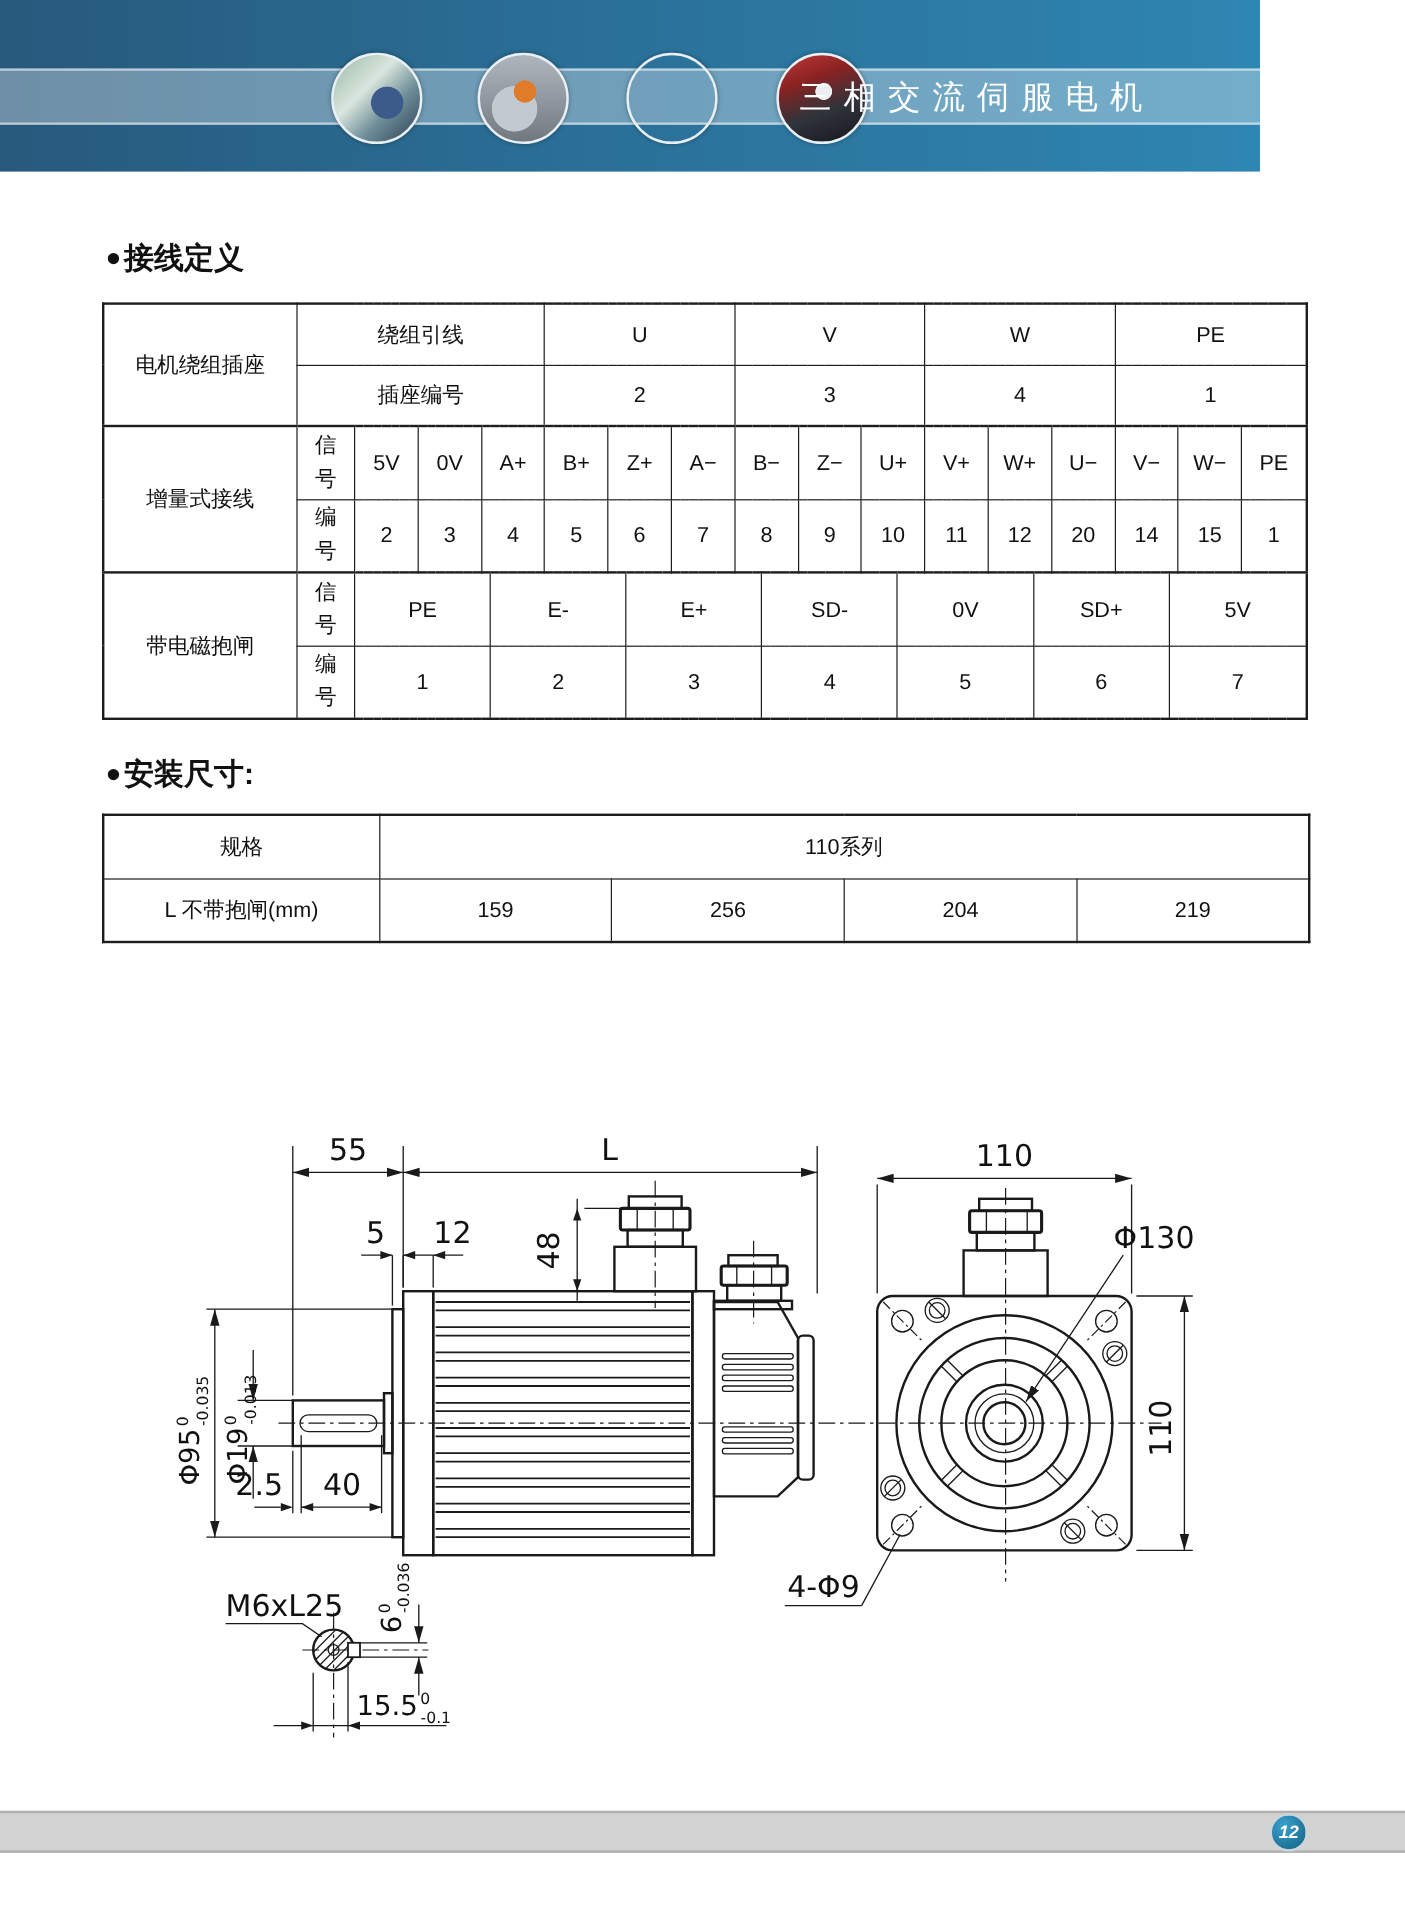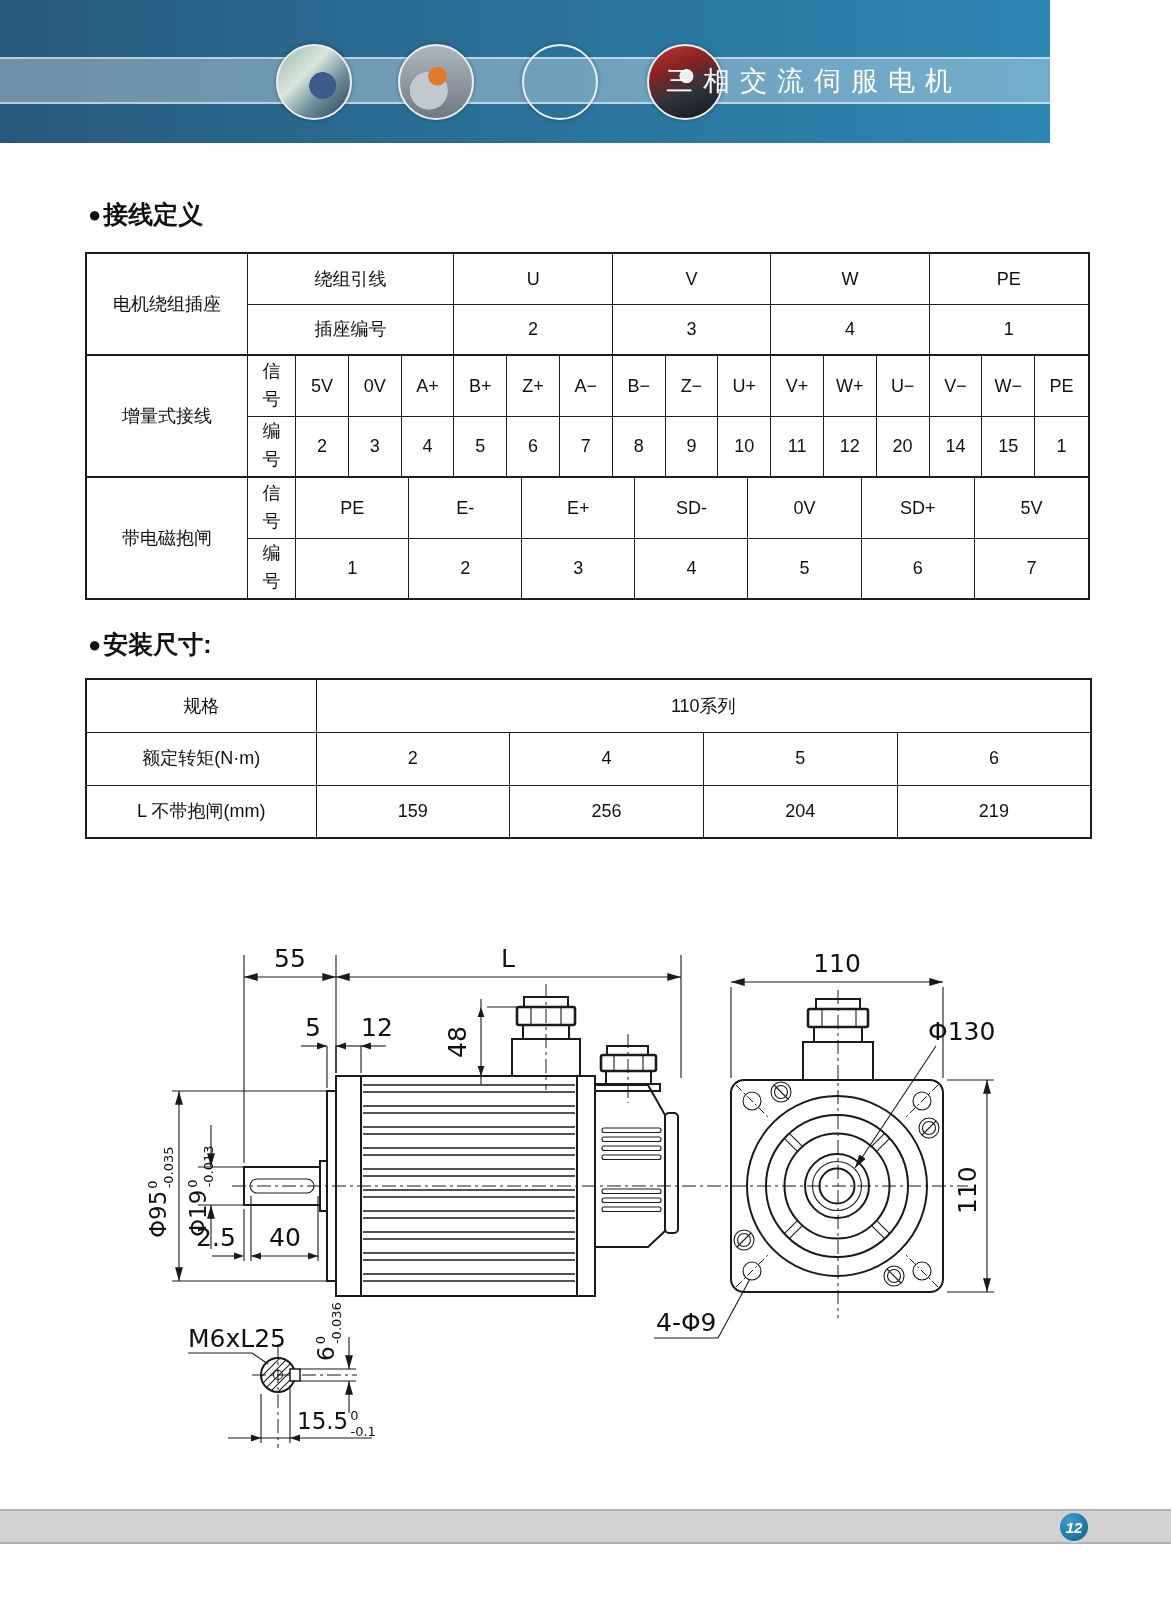--- a/index.html
+++ b/index.html
@@ -186,27 +186,20 @@
         <col class="cv">
         <col class="cv">
         <col class="cv">
       </colgroup>
     <tbody>
         <tr>
       <td>规格</td>
       <td colspan="4">110系列</td>
     </tr>
     <tr>
-      <td>额定转矩(N·m)</td>
-      <td>2</td>
-      <td>4</td>
-      <td>5</td>
-      <td>6</td>
-    </tr>
-    <tr>
       <td>L 不带抱闸(mm)</td>
       <td>159</td>
       <td>256</td>
       <td>204</td>
       <td>219</td>
     </tr>
   </tbody>
     </table>
 
   <svg class="drawing" width="1171" height="560" viewBox="0 920 1171 560">

